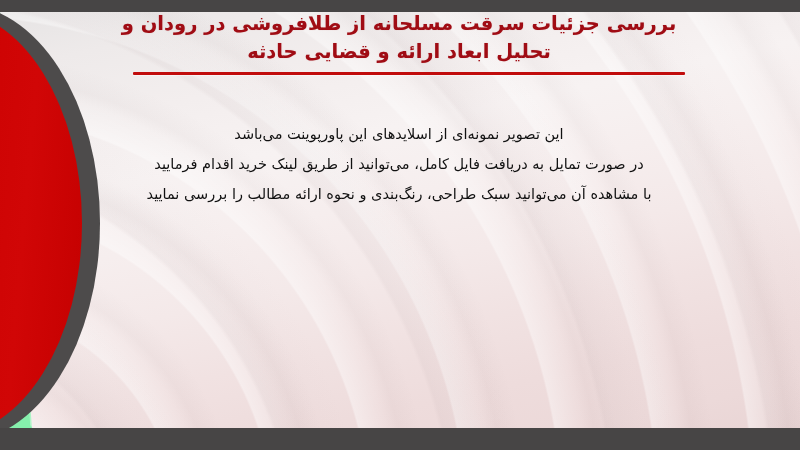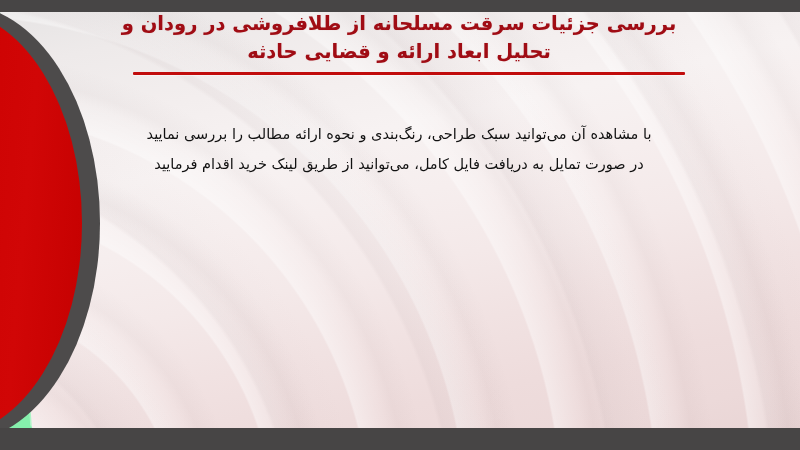--- a/index.html
+++ b/index.html
@@ -184,18 +184,19 @@
       <h1 class="slide-title">
         <span>بررسی جزئیات سرقت مسلحانه از طلافروشی در رودان و</span>
         <br>
         <span>تحلیل ابعاد ارائه و قضایی حادثه</span>
       </h1>
     </div>
 
     <div class="title-rule"></div>
 
     <div class="body-block">
+      <p class="body-line">این تصویر نمونه‌ای از اسلایدهای این پاورپوینت می‌باشد</p>
+      <p class="body-line">در صورت تمایل به دریافت فایل کامل، می‌توانید از طریق لینک خرید اقدام فرمایید</p>
       <p class="body-line">با مشاهده آن می‌توانید سبک طراحی، رنگ‌بندی و نحوه ارائه مطالب را بررسی نمایید</p>
-      <p class="body-line">در صورت تمایل به دریافت فایل کامل، می‌توانید از طریق لینک خرید اقدام فرمایید</p>
     </div>
 
   </div>
 </div>
 
 </body></html>

